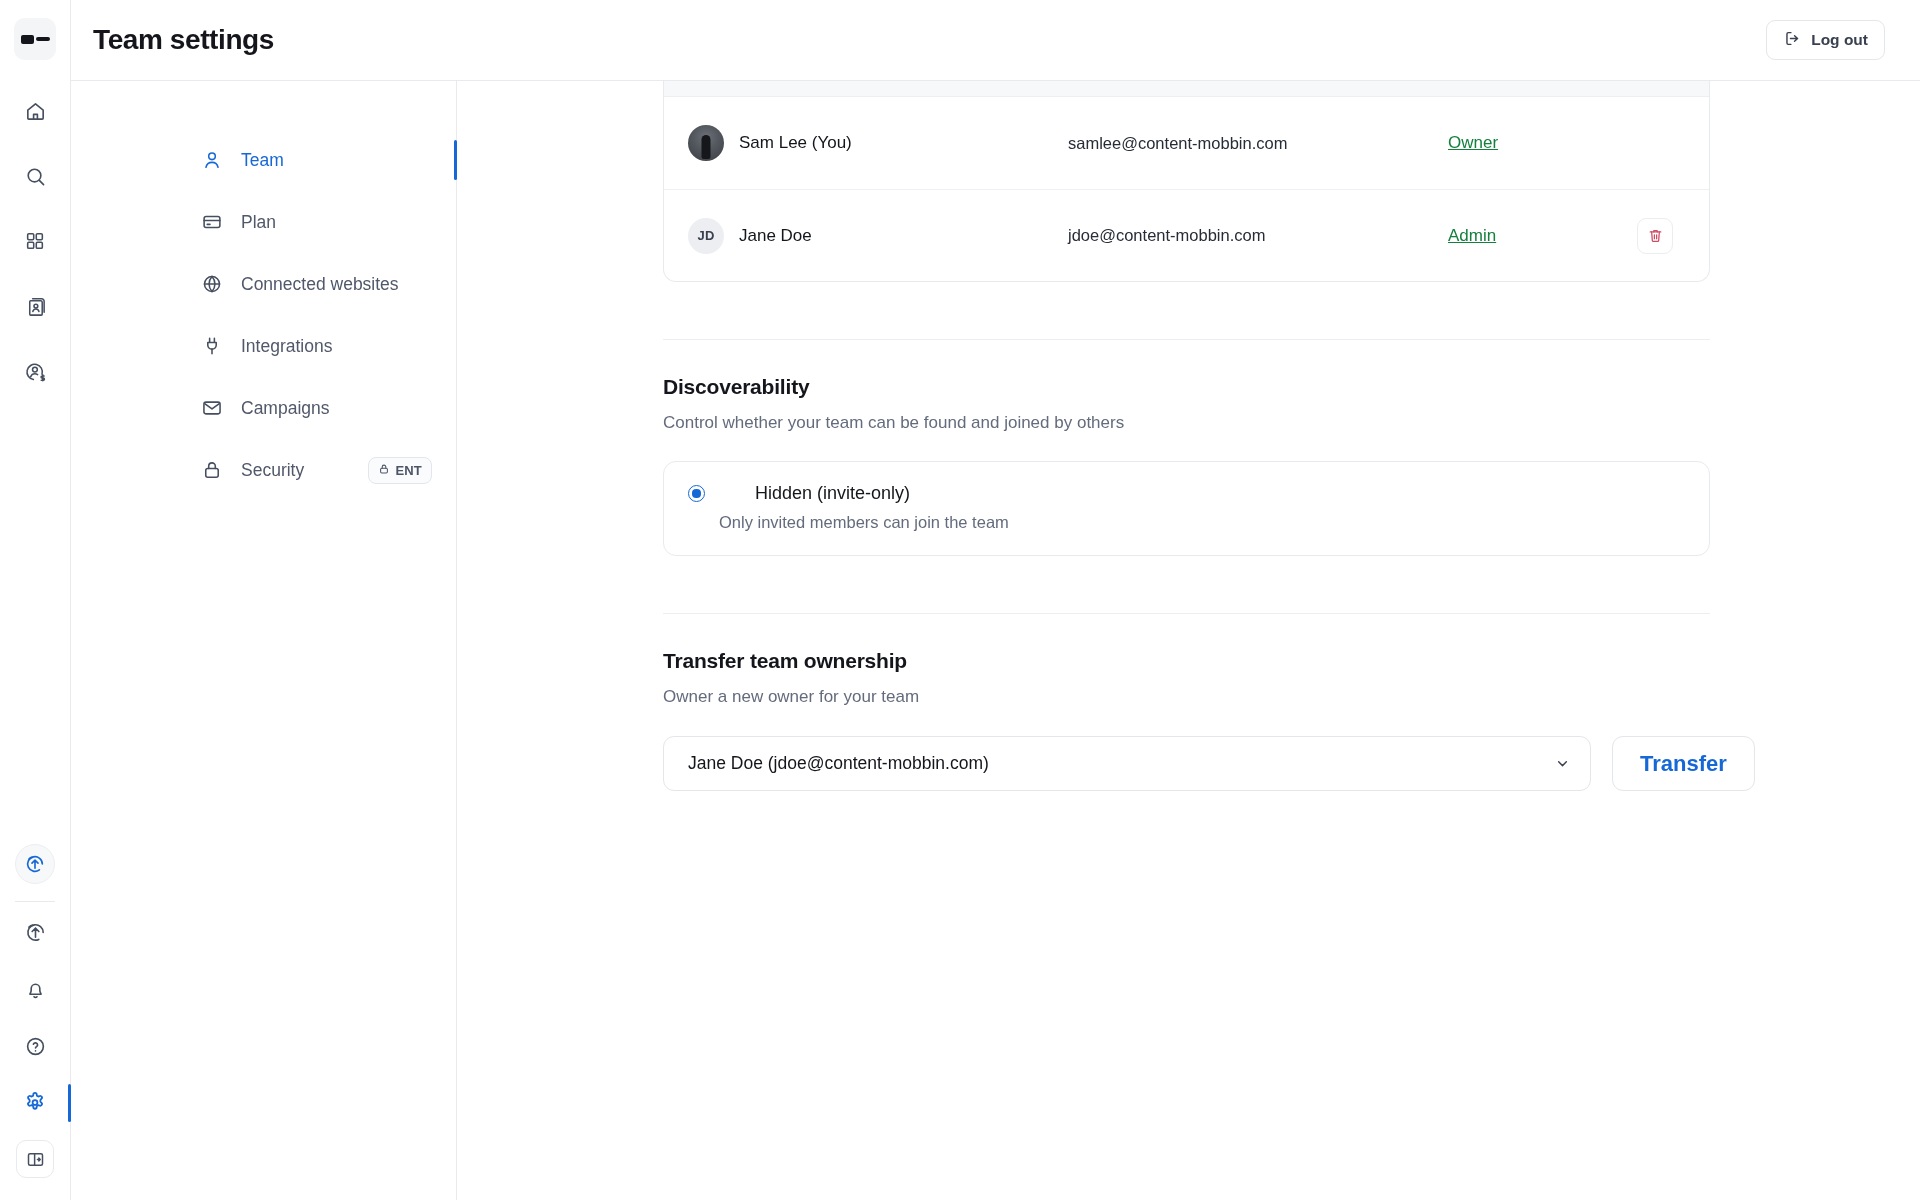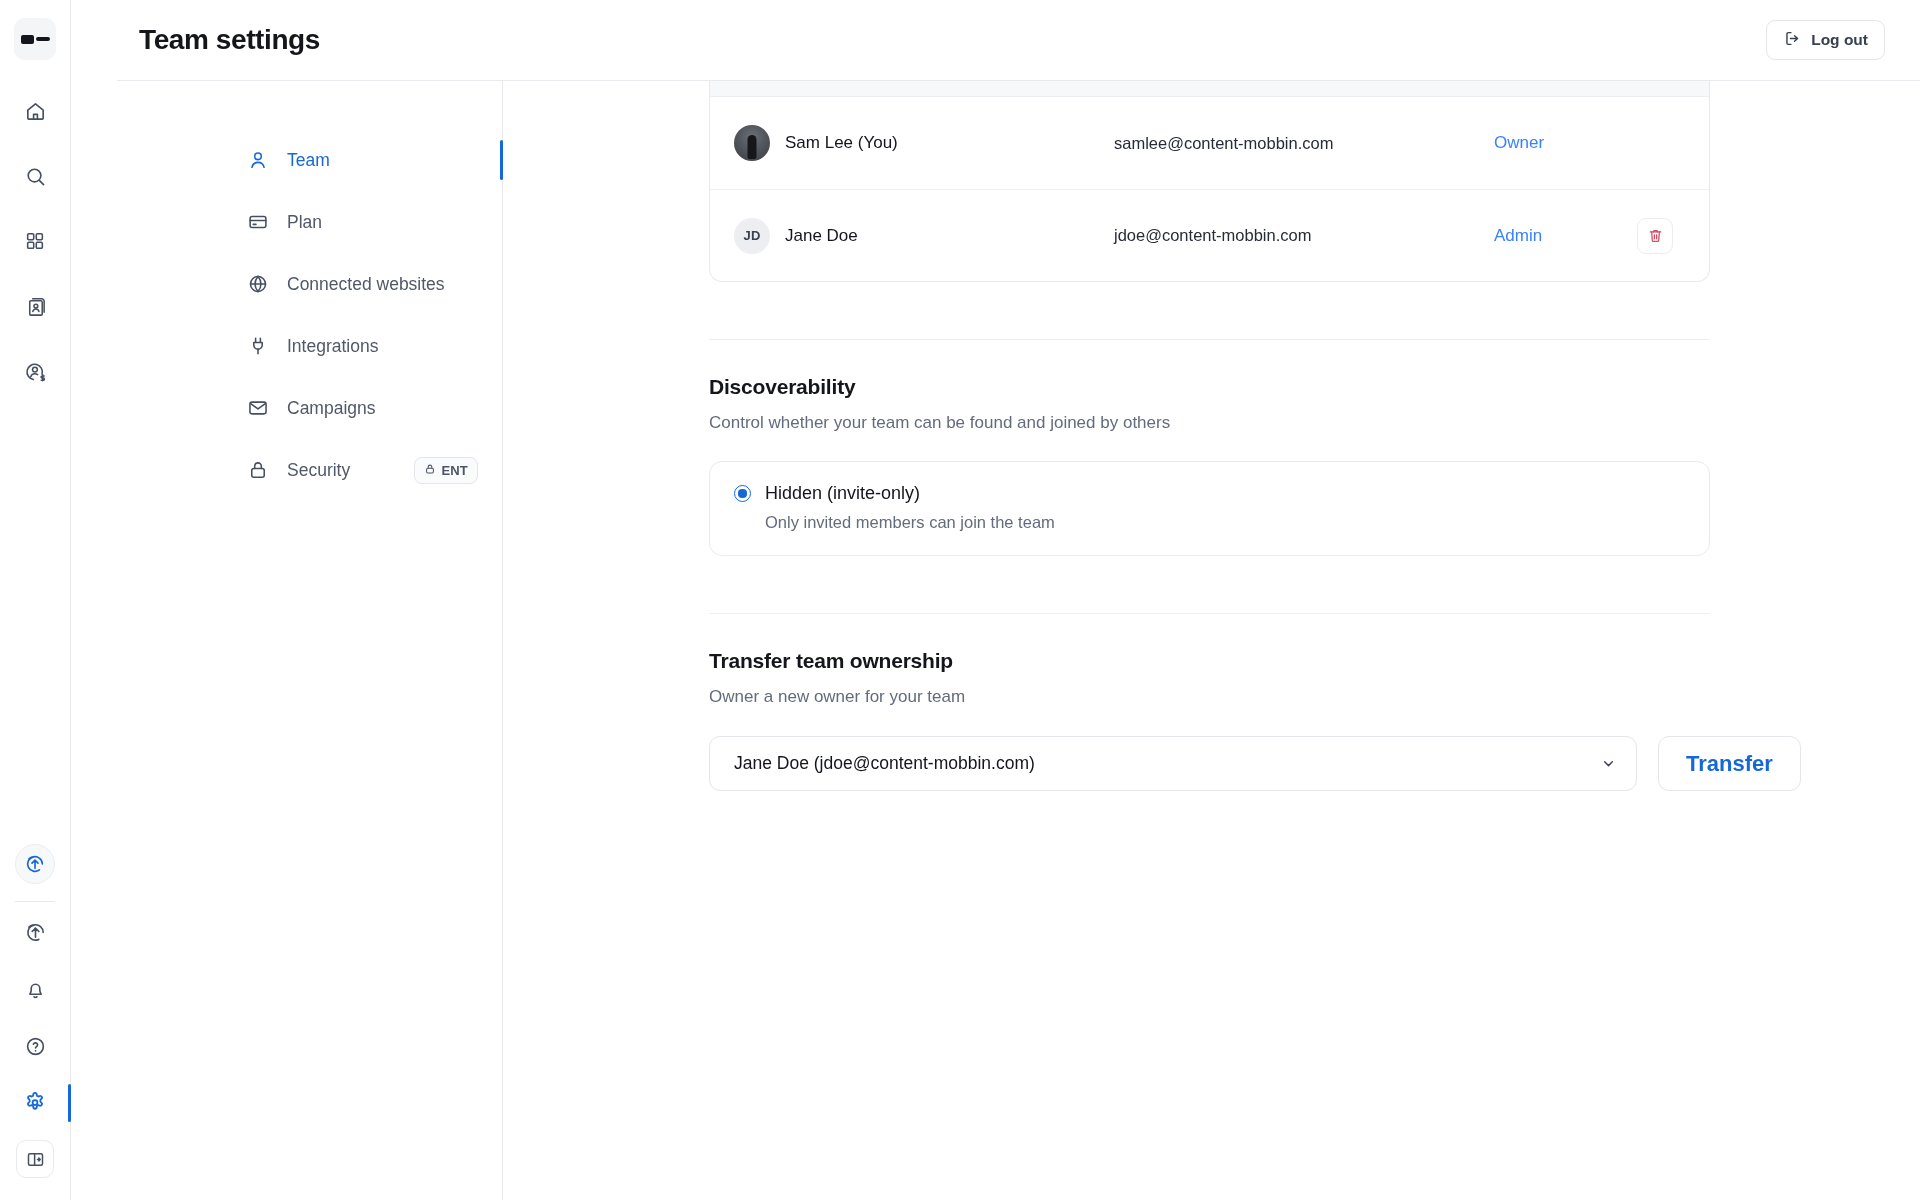--- a/index.html
+++ b/index.html
@@ -3,21 +3,21 @@
 <meta charset="utf-8">
 <style>
   * { box-sizing: border-box; margin: 0; padding: 0; }
   html, body {
     width: 1920px; height: 1200px;
     font-family: "Liberation Sans", sans-serif;
     background: #ffffff;
     color: #1f2430;
     overflow: hidden;
   }
-  .app { display: flex; width: 1920px; height: 1200px; gap: 46px; }
+  .app { display: flex; width: 1920px; height: 1200px; }
 
   
   .rail {
     width: 71px; height: 1200px;
     border-right: 1px solid #e9eaee;
     background: #ffffff;
     display: flex; flex-direction: column; align-items: center;
     flex: 0 0 71px;
   }
   .rail-logo {
@@ -140,21 +140,21 @@
     background: #15171b;
   }
   .avatar-initials {
     width: 36px; height: 36px; border-radius: 50%; flex: 0 0 36px;
     background: #eceef1; color: #3a4050;
     font-size: 13px; font-weight: 700; letter-spacing: 0.3px;
     display: flex; align-items: center; justify-content: center;
   }
   .cell-text { font-size: 17px; color: #14161c; }
   .cell-email { flex: 0 0 380px; font-size: 16.5px; color: #272c37; }
-  .cell-role { flex: 1 1 auto; font-size: 17px; color: #3b82f6; }
+  .cell-role { flex: 1 1 auto; font-size: 17px; color: #15803d; text-decoration: underline; }
   .row-action { flex: 0 0 44px; display: flex; justify-content: flex-end; }
   .del-btn {
     width: 36px; height: 36px; border-radius: 9px;
     border: 1px solid #ecedf0; background: #fff;
     display: flex; align-items: center; justify-content: center;
     color: #cf4a63; cursor: pointer;
   }
 
   .section-rule { height: 1px; background: #eceef1; margin: 57px 0 0; }
 
@@ -171,21 +171,21 @@
   .radio-dot {
     width: 17px; height: 17px; border-radius: 50%;
     border: 1.6px solid #c9ccd4; background: #fff; flex: 0 0 17px;
     position: relative;
   }
   .radio-card.selected .radio-dot { border-color: #1668d6; }
   .radio-card.selected .radio-dot::after {
     content: ""; position: absolute; inset: 3.4px;
     border-radius: 50%; background: #1668d6;
   }
-  .radio-label { font-size: 18px; color: #14161c; }
+  .radio-label { font-size: 18px; color: #14161c; margin-left: 36px; }
   .radio-desc { font-size: 16.5px; color: #636b7c; margin: 9px 0 0 31px; }
 
   .transfer-row { margin-top: 29px; display: flex; align-items: center; gap: 21px; }
   .select-box {
     flex: 0 0 928px; height: 55px;
     border: 1px solid #e4e6ea; border-radius: 11px; background: #fff;
     display: flex; align-items: center; justify-content: space-between;
     padding: 0 19px 0 24px; cursor: pointer;
   }
   .select-value { font-size: 17.5px; color: #14161c; }

